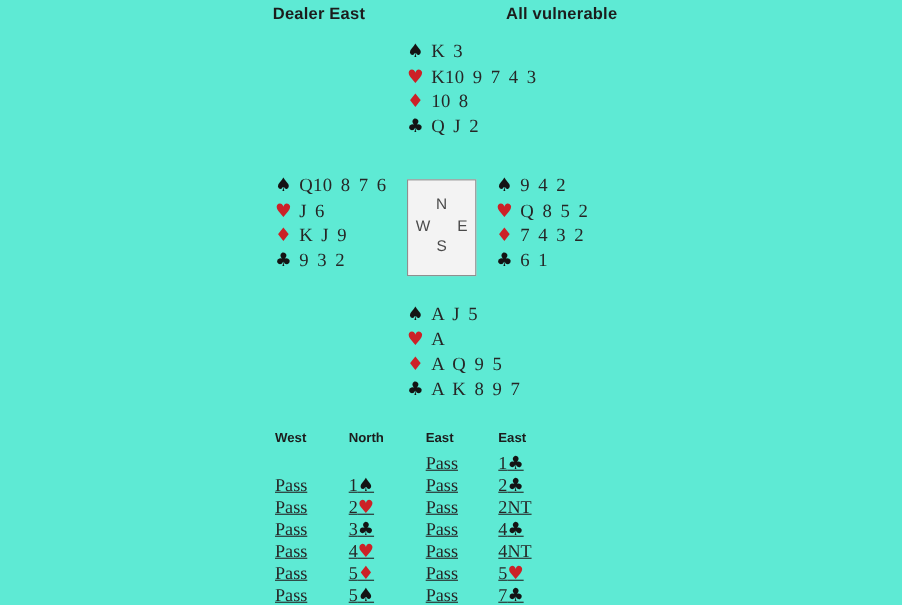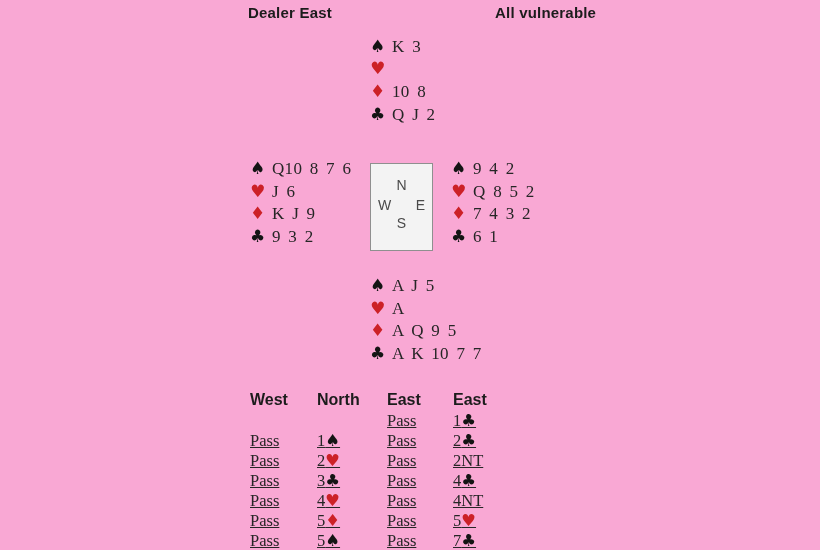--- a/index.html
+++ b/index.html
@@ -1,21 +1,21 @@
 <!DOCTYPE html>
 <html style="--suit-red: #cc2127; --suit-black: #141414; --text-dark: #262626; --compass-bg: #f3f3f3; --compass-border: #8f8f8f;"><head>
 <meta charset="utf-8">
 <style>
   html,body{margin:0;padding:0;background:#ffffff;}
-  .page{position:relative;width:820px;height:550px;background:#f9a8d4;overflow:hidden;
+  .page{position:relative;width:820px;height:550px;background:#5eead4;overflow:hidden;
         font-family:"Liberation Serif",serif;}
   .hdr{position:absolute;top:4px;font-family:"Liberation Sans",sans-serif;
        font-weight:700;font-size:15px;color:#1c1c1c;letter-spacing:0.2px;}
   .hdr-dealer{left:248px;}
-  .hdr-vuln{left:495px;text-align:center;}
+  .hdr-vuln{left:460px;text-align:center;}
 
   .hand{position:absolute;font-family:"Liberation Serif",serif;font-size:17px;color:var(--text-dark,#262626);}
   .hand-north{left:370px;top:37px;}
   .hand-west {left:250px;top:159px;}
   .hand-east {left:451px;top:159px;}
   .hand-south{left:370px;top:276px;}
   .suit-line{display:flex;align-items:baseline;height:22.5px;}
   .sym{width:22px;font-family:"DejaVu Sans",sans-serif;font-size:17px;line-height:1;}
   .cards{word-spacing:3px;letter-spacing:0.3px;white-space:nowrap;}
 
@@ -23,41 +23,42 @@
            background:var(--compass-bg,#f3f3f3);border:1px solid var(--compass-border,#8f8f8f);
            font-family:"Liberation Sans",sans-serif;font-size:14px;color:#4a4a4a;}
   .compass span{position:absolute;}
   .c-n{left:50%;top:13px;transform:translateX(-50%);}
   .c-w{left:7px;top:33px;}
   .c-e{right:7px;top:33px;}
   .c-s{left:50%;top:51px;transform:translateX(-50%);}
 
   .auction{position:absolute;left:250px;top:391px;display:grid;
            grid-template-columns:67px 70px 66px 90px;grid-auto-rows:20px;}
-  .ahead{font-family:"Liberation Sans",sans-serif;font-weight:700;font-size:16px;color:#1c1c1c;}
+  .ahead{font-family:"Liberation Sans",sans-serif;font-weight:700;font-size:12px;color:#1c1c1c;}
   .acell{font-family:"Liberation Serif",serif;font-size:16.5px;color:var(--text-dark,#262626);white-space:nowrap;text-decoration:underline;}
 
   .rs{color:var(--suit-red,#cc2127);font-family:"DejaVu Sans",sans-serif;}
   .bs{color:var(--suit-black,#141414);font-family:"DejaVu Sans",sans-serif;}
 </style>
 </head>
 <body>
 
 <div class="page">
 
   <div class="hdr hdr-dealer">Dealer East</div>
   <div class="hdr hdr-vuln">All vulnerable</div>
 
   <div class="hand hand-north">
     <div class="suit-line">
       <span class="sym suitify"><span class="bs">♠</span></span>
       <span class="cards">K 3</span>
     </div>
     <div class="suit-line">
       <span class="sym suitify"><span class="rs">♥</span></span>
+      <span class="cards">K10 9 7 4 3</span>
     </div>
     <div class="suit-line">
       <span class="sym suitify"><span class="rs">♦</span></span>
       <span class="cards">10 8</span>
     </div>
     <div class="suit-line">
       <span class="sym suitify"><span class="bs">♣</span></span>
       <span class="cards">Q J 2</span>
     </div>
   </div>
@@ -115,21 +116,21 @@
     <div class="suit-line">
       <span class="sym suitify"><span class="rs">♥</span></span>
       <span class="cards">A</span>
     </div>
     <div class="suit-line">
       <span class="sym suitify"><span class="rs">♦</span></span>
       <span class="cards">A Q 9 5</span>
     </div>
     <div class="suit-line">
       <span class="sym suitify"><span class="bs">♣</span></span>
-      <span class="cards">A K 10 7 7</span>
+      <span class="cards">A K 8 9 7</span>
     </div>
   </div>
 
   <div class="auction">
     <div class="ahead">West</div>
     <div class="ahead">North</div>
     <div class="ahead">East</div>
     <div class="ahead">East</div>
 
     <div class="acell suitify"></div>

